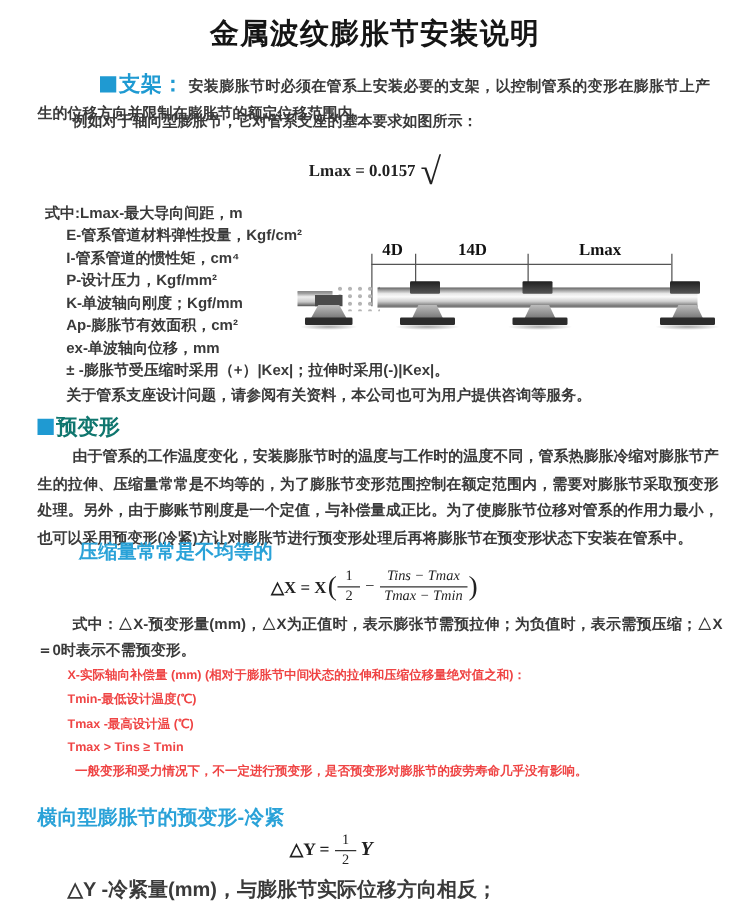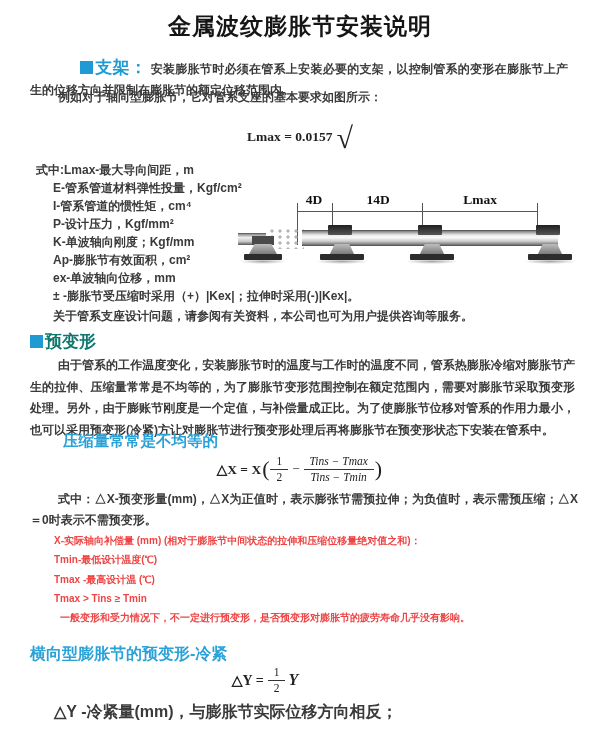--- a/index.html
+++ b/index.html
@@ -148,21 +148,21 @@
   <div class="abs formula f2">
     <span class="bold">△X = X</span>
     <span class="paren">(</span>
     <span class="frac half">
       <span class="num">1</span>
       <span class="den">2</span>
     </span>
     <span class="minus">−</span>
     <span class="frac">
       <span class="num">Tins − Tmax</span>
-      <span class="den">Tins − Tmin</span>
+      <span class="den">Tmax − Tmin</span>
     </span>
     <span class="paren">)</span>
   </div>
 
   <div class="abs para p-shizhong">式中：△X-预变形量(mm)，△X为正值时，表示膨张节需预拉伸；为负值时，表示需预压缩；△X＝0时表示不需预变形。</div>
 
   <div class="abs lines">
     <div>X-实际轴向补偿量 (mm) (相对于膨胀节中间状态的拉伸和压缩位移量绝对值之和)：</div>
     <div>Tmin-最低设计温度(℃)</div>
     <div>Tmax -最高设计温 (℃)</div>

